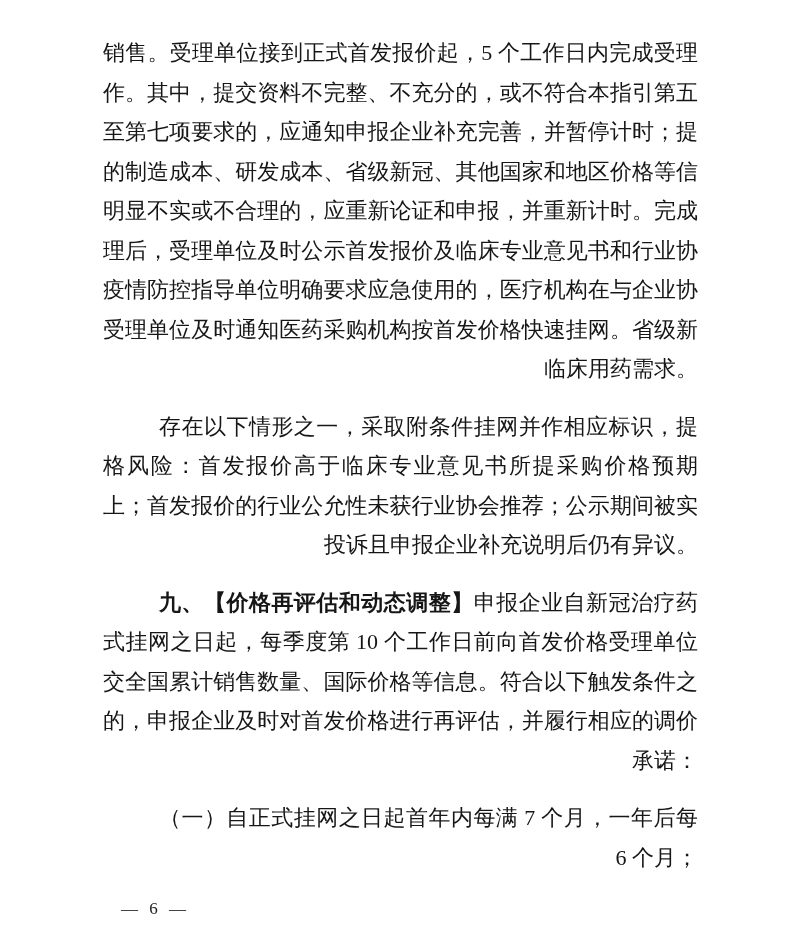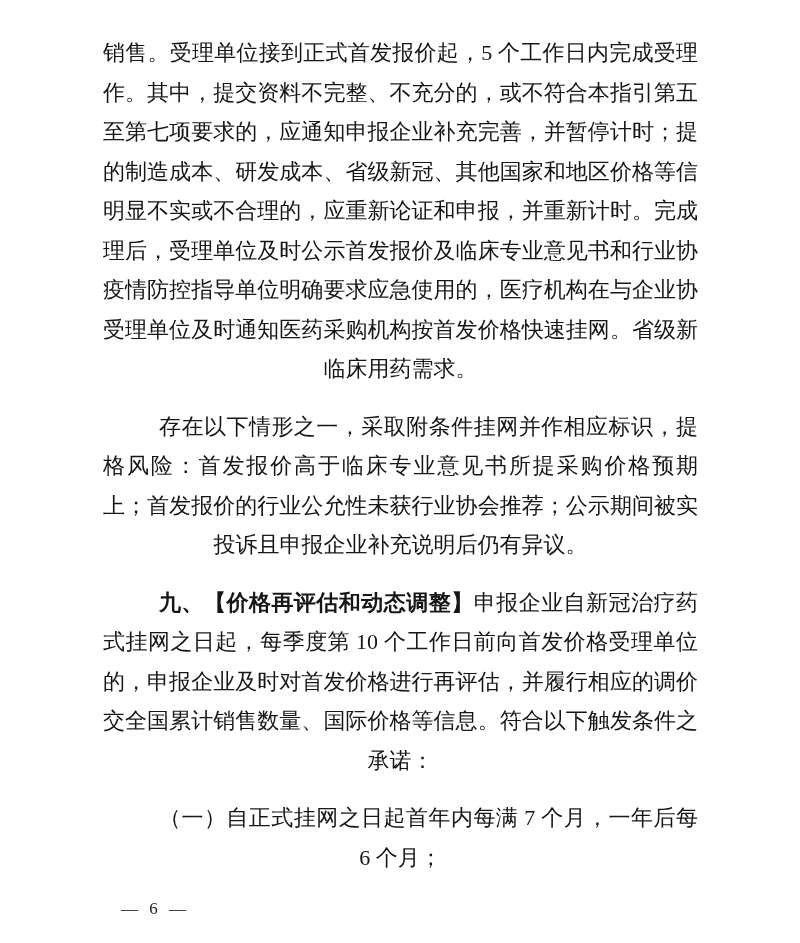--- a/index.html
+++ b/index.html
@@ -21,21 +21,21 @@
     left: 85px;
     top: 15px;
     width: 631px;
   }
   .para { margin: 18px; padding: 0; }
   .ln {
     height: 39.5px;
     line-height: 39.5px;
     font-size: 22px;
     overflow: hidden;
-    text-align: center;
+    text-align: right;
   }
   .j {
     text-align: justify;
     text-align-last: justify;
     text-justify: inter-character;
   }
   .ind { text-indent: 56px; }
   .hb {
     font-family: Liberation Serif, serif;
     font-weight: 700;
@@ -72,22 +72,22 @@
     <div class="para">
       <div class="ln j ind">存在以下情形之一，采取附条件挂网并作相应标识，提示价</div>
       <div class="ln j">格风险：首发报价高于临床专业意见书所提采购价格预期 47%以</div>
       <div class="ln j">上；首发报价的行业公允性未获行业协会推荐；公示期间被实名</div>
       <div class="ln">投诉且申报企业补充说明后仍有异议。</div>
     </div>
 
     <div class="para">
       <div class="ln j ind"><span class="hb">九、【价格再评估和动态调整】</span><span>申报企业自新冠治疗药品正</span></div>
       <div class="ln j">式挂网之日起，每季度第 10 个工作日前向首发价格受理单位提</div>
+      <div class="ln j">交全国累计销售数量、国际价格等信息。符合以下触发条件之一</div>
       <div class="ln j">的，申报企业及时对首发价格进行再评估，并履行相应的调价</div>
-      <div class="ln j">交全国累计销售数量、国际价格等信息。符合以下触发条件之一</div>
       <div class="ln">承诺：</div>
     </div>
 
     <div class="para">
       <div class="ln j ind">（一）自正式挂网之日起首年内每满 7 个月，一年后每满</div>
       <div class="ln">6 个月；</div>
     </div>
 
   </div>
 

